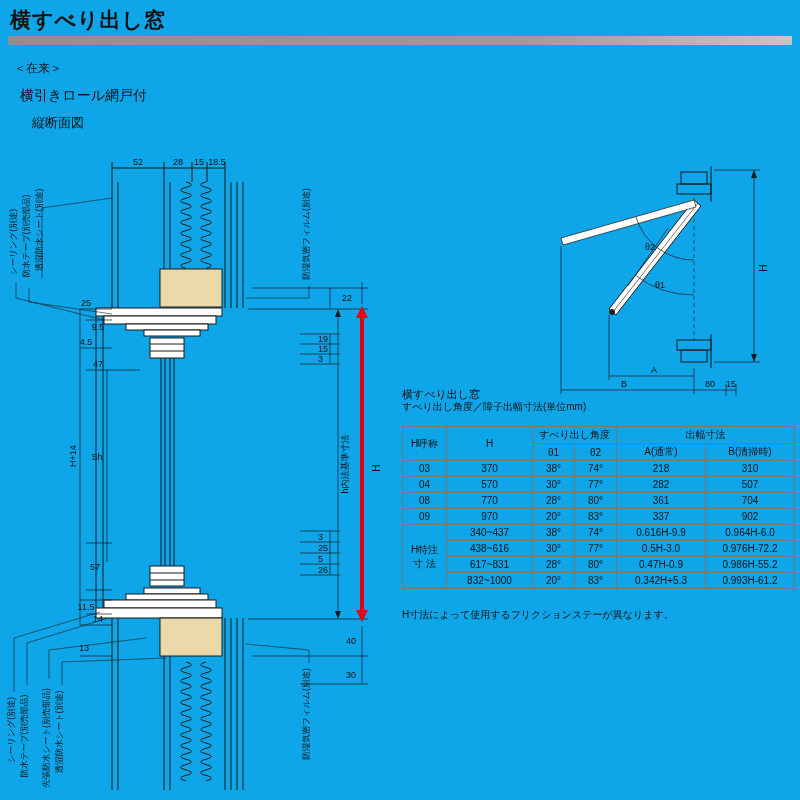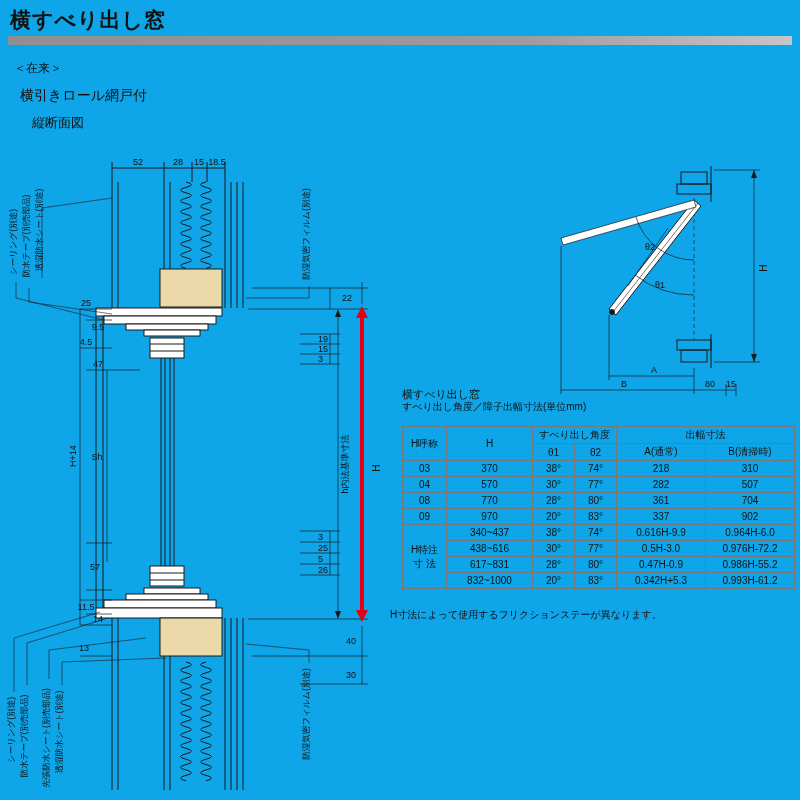--- a/index.html
+++ b/index.html
@@ -15,21 +15,21 @@
   .zairai{left:14px;top:60px;font-size:12px;font-weight:normal}
   .amido{left:20px;top:87px;font-size:14px;font-weight:normal}
   .danmen{left:32px;top:114px;font-size:13px}
   .main-svg{position:absolute;left:0;top:138px;width:400px;height:662px}
   .angle-svg{position:absolute;left:478px;top:158px;width:300px;height:250px}
   .table-block{position:absolute;left:402px;top:388px;width:392px}
   .tbl-title1{font-size:11px;line-height:13px}
   .tbl-title2{font-size:10px;line-height:12px}
   table.spec-table{border-collapse:collapse;width:392px;margin-top:13px;font-size:10px;table-layout:fixed}
   .spec-table th,.spec-table td{border:1px solid #777;text-align:center;padding:1px 2px;height:16px;font-weight:normal;overflow:hidden;white-space:nowrap}
-  .note{position:absolute;left:390px;top:608px;font-size:10px}
+  .note{position:absolute;left:402px;top:608px;font-size:10px}
   svg text{font-family:"Liberation Sans","DejaVu Sans",sans-serif}
 </style>
 </head>
 <body>
 
 <div class="page">
 
   <div class="header">
     <span class="title">横すべり出し窓</span>
   </div>

